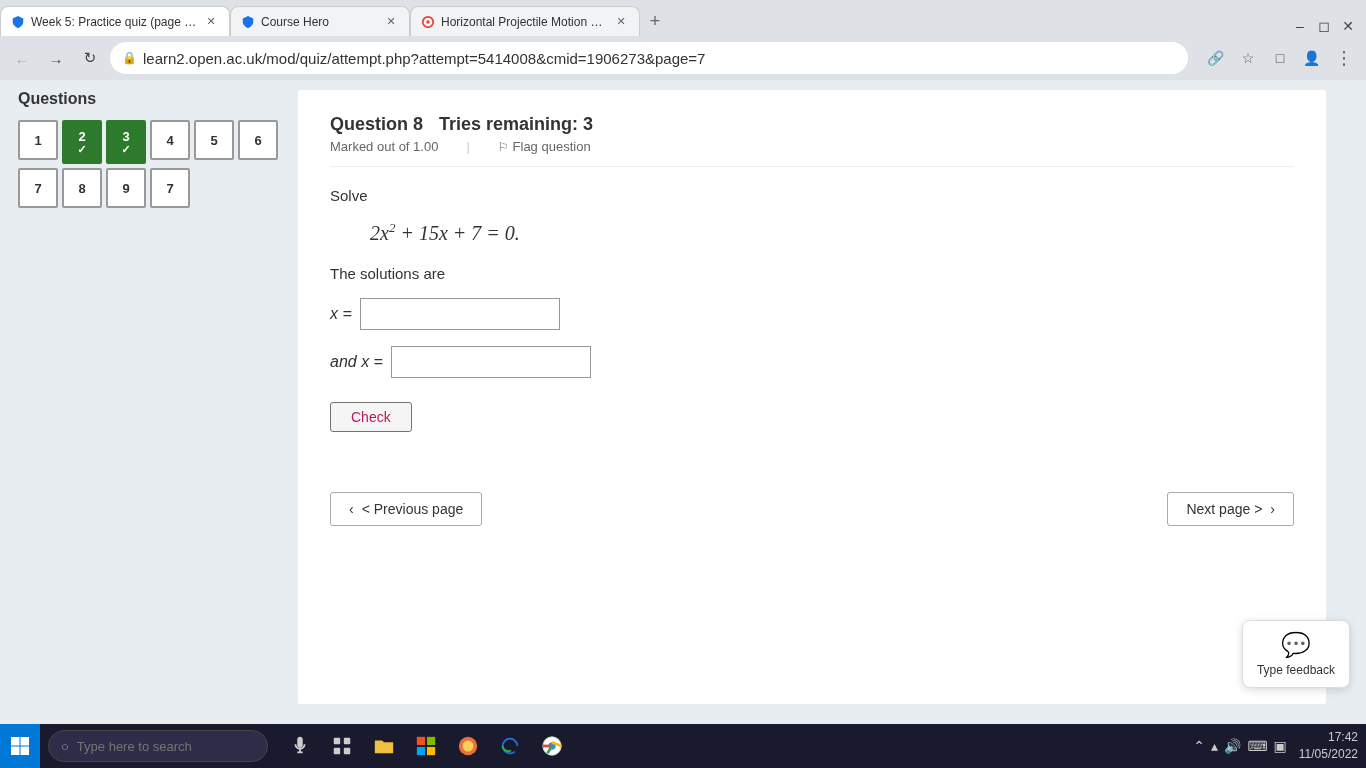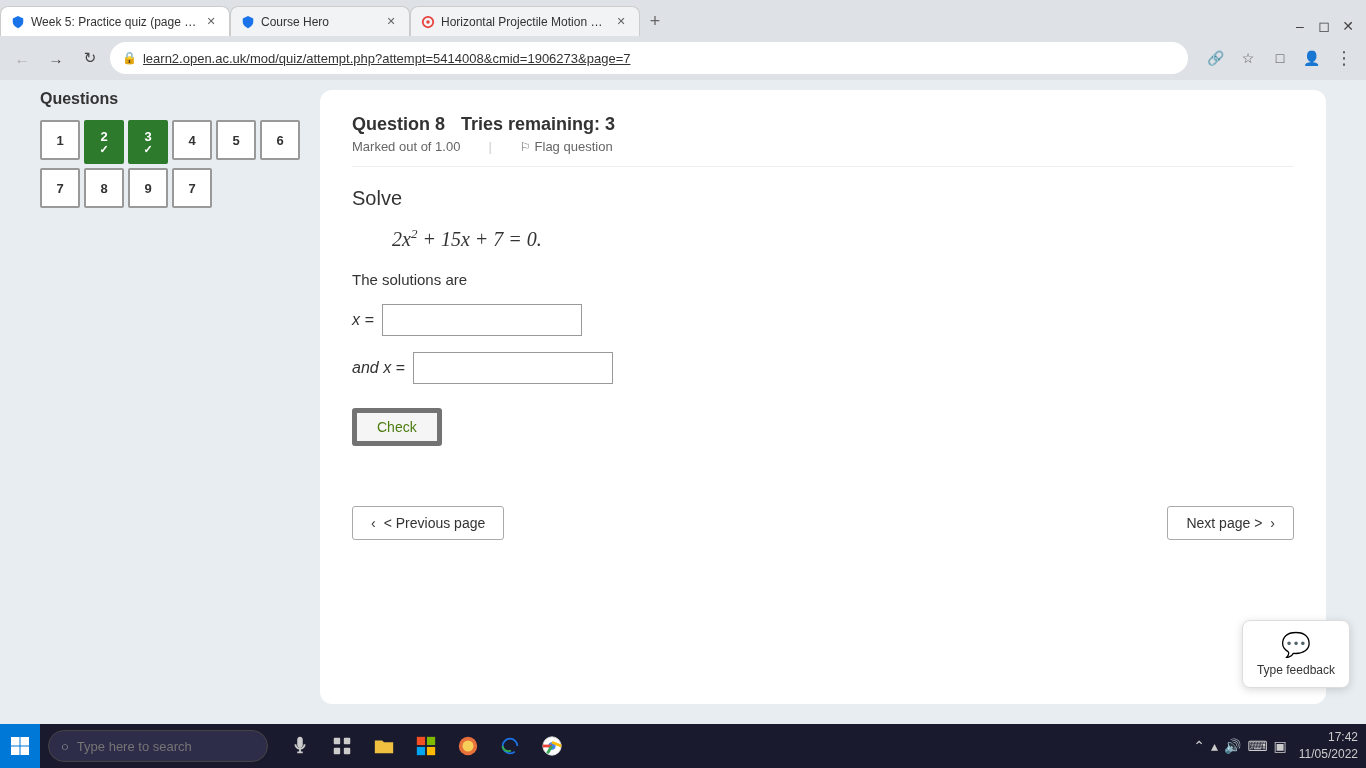--- a/index.html
+++ b/index.html
@@ -15,57 +15,57 @@
     .tab-close { width: 16px; height: 16px; display: flex; align-items: center; justify-content: center; border-radius: 50%; font-size: 11px; cursor: pointer; color: #666; }
     .tab-new { width: 30px; height: 30px; display: flex; align-items: center; justify-content: center; font-size: 18px; color: #666; cursor: pointer; }
     .tab-controls { margin-left: auto; display: flex; align-items: center; gap: 4px; padding-right: 8px; }
     .tab-controls span { font-size: 14px; color: #444; width: 20px; height: 20px; display: flex; align-items: center; justify-content: center; cursor: pointer; }
 
     .address-bar-row { display: flex; align-items: center; background: #dee1e6; padding: 4px 8px; gap: 6px; height: 44px; }
     .nav-btn { width: 28px; height: 28px; border-radius: 50%; border: none; background: transparent; cursor: pointer; display: flex; align-items: center; justify-content: center; font-size: 15px; color: #444; }
     .nav-btn.disabled { color: #aaa; cursor: default; }
     .address-field { flex: 1; height: 32px; border-radius: 16px; border: none; background: #fff; padding: 0 12px; font-size: 13px; color: #333; display: flex; align-items: center; gap: 6px; }
     .address-lock { color: #666; font-size: 12px; }
-    .address-text { font-size: 13px; color: #333; flex: 1; text-decoration: underline; }
+    .address-text { font-size: 15px; color: #333; flex: 1; }
     .address-actions { display: flex; gap: 4px; margin-left: 8px; }
     .addr-icon { width: 28px; height: 28px; border-radius: 50%; display: flex; align-items: center; justify-content: center; font-size: 14px; color: #555; cursor: pointer; }
     .menu-dots { font-size: 18px; }
 
     
     .page-content { background: #e8edf2; width: 1366px; height: calc(768px - 80px - 44px); display: flex; flex-direction: column; }
 
     .main-area { flex: 1; overflow-y: auto; display: flex; justify-content: center; padding: 0; }
-    .content-wrapper { background: #e8edf2; width: 100%; max-width: 1366px; padding: 10px 40px 20px 40px; display: flex; gap: 20px; }
+    .content-wrapper { background: #e8edf2; width: 100%; max-width: 1366px; padding: 10px 40px 20px 18px; display: flex; gap: 20px; }
 
     .sidebar { width: 260px; flex-shrink: 0; }
     .sidebar-title { font-size: 16px; font-weight: bold; color: #333; margin-bottom: 12px; }
     .question-grid { display: flex; flex-wrap: wrap; gap: 4px; margin-bottom: 16px; }
     .q-btn { width: 40px; height: 40px; border: 2px solid #999; background: #fff; display: flex; align-items: center; justify-content: center; font-size: 14px; font-weight: bold; cursor: pointer; color: #333; border-radius: 2px; }
     .q-btn.answered { background: #2d7a2d; border-color: #2d7a2d; color: #fff; }
     .finish-btn { border: 2px solid #aaa; background: #f8f8f8; padding: 8px 16px; font-size: 14px; cursor: pointer; border-radius: 3px; color: #333; margin-top: 8px; }
 
-    .question-area { flex: 1; background: #fff; padding: 24px 32px; border-radius: 12px; min-height: 500px; }
+    .question-area { flex: 1; background: #fff; padding: 24px 32px; border-radius: 2px; min-height: 500px; }
     .question-header { display: flex; align-items: baseline; gap: 16px; margin-bottom: 4px; }
     .question-title { font-size: 18px; font-weight: bold; color: #333; }
     .tries-label { font-size: 18px; font-weight: bold; color: #333; text-align: center; }
     .question-meta { display: flex; align-items: center; gap: 28px; font-size: 13px; color: #666; margin-bottom: 20px; padding-bottom: 12px; border-bottom: 1px solid #eee; }
     .flag-link { color: #666; cursor: pointer; display: flex; align-items: center; gap: 4px; }
     .flag-icon { font-size: 12px; }
     .separator { color: #ccc; }
 
-    .question-text { font-size: 20px; color: #333; margin-bottom: 16px; }
+    .question-text { font-size: 15px; color: #333; margin-bottom: 16px; }
     .equation-display { font-size: 18px; margin: 12px 0 20px 40px; color: #333; font-style: italic; }
     .instruction-text { font-size: 14px; color: #555; margin-bottom: 20px; line-height: 1.5; }
     .solutions-label { font-size: 15px; color: #333; margin-bottom: 16px; }
 
     .answer-row { display: flex; align-items: center; gap: 8px; margin-bottom: 16px; font-size: 15px; }
     .answer-label { font-style: italic; font-size: 15px; color: #333; }
     .answer-input { width: 200px; height: 32px; border: 1px solid #999; padding: 0 8px; font-size: 14px; }
 
-    .check-btn { border: 5px solid #737373; background: #f5f5f5; padding: 6px 20px; font-size: 14px; cursor: pointer; border-radius: 3px; color: #4d7c0f; margin-top: 8px; }
+    .check-btn { border: 1px solid #737373; background: #f5f5f5; padding: 6px 20px; font-size: 14px; cursor: pointer; border-radius: 3px; color: #be185d; margin-top: 8px; }
 
     .pagination { display: flex; justify-content: space-between; margin-top: 40px; padding-top: 20px; }
     .page-nav-btn { border: 1px solid #aaa; background: #fff; padding: 8px 18px; font-size: 14px; cursor: pointer; border-radius: 3px; color: #333; display: flex; align-items: center; gap: 6px; }
 
     
     .taskbar { background: #1a1a2e; height: 44px; display: flex; align-items: center; width: 1366px; }
     .taskbar-start { width: 40px; height: 44px; display: flex; align-items: center; justify-content: center; background: #0078d7; cursor: pointer; }
     .taskbar-start svg { width: 20px; height: 20px; fill: white; }
     .taskbar-search { display: flex; align-items: center; background: #2d2d4a; border: 1px solid #444; border-radius: 16px; padding: 0 12px; height: 32px; gap: 8px; margin: 0 8px; width: 220px; }
     .taskbar-search input { background: transparent; border: none; outline: none; color: #ccc; font-size: 13px; width: 160px; }

